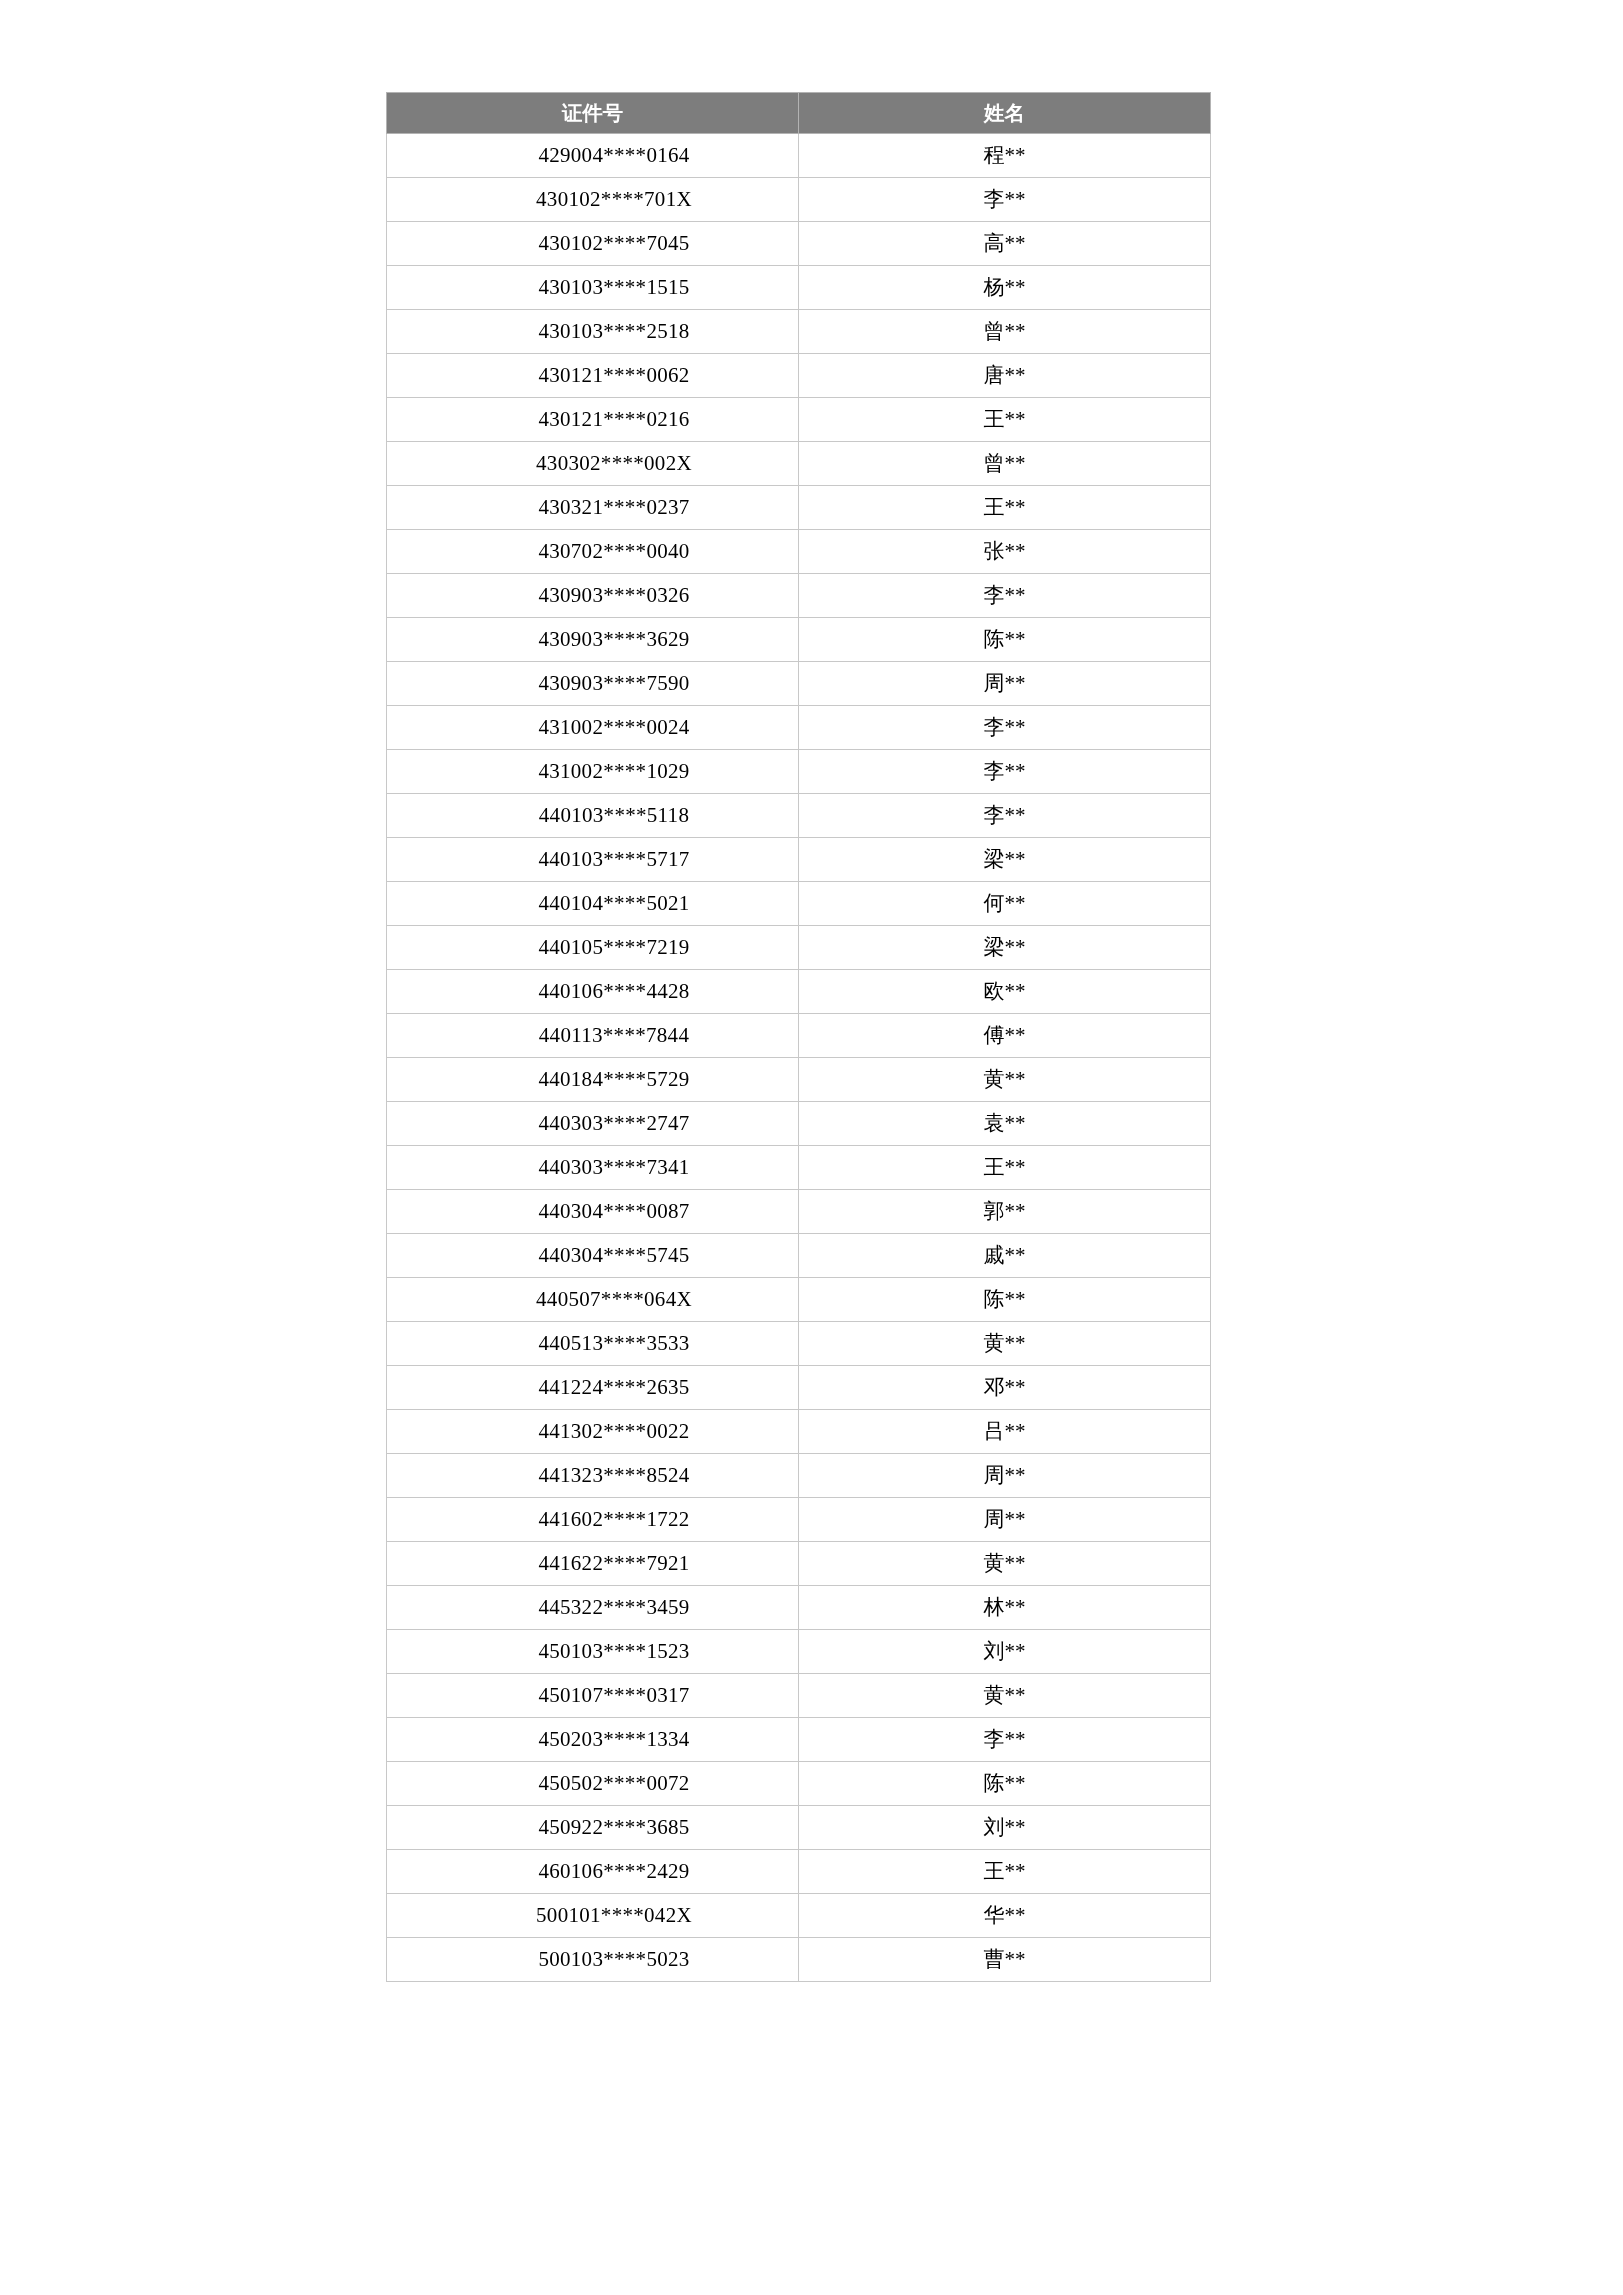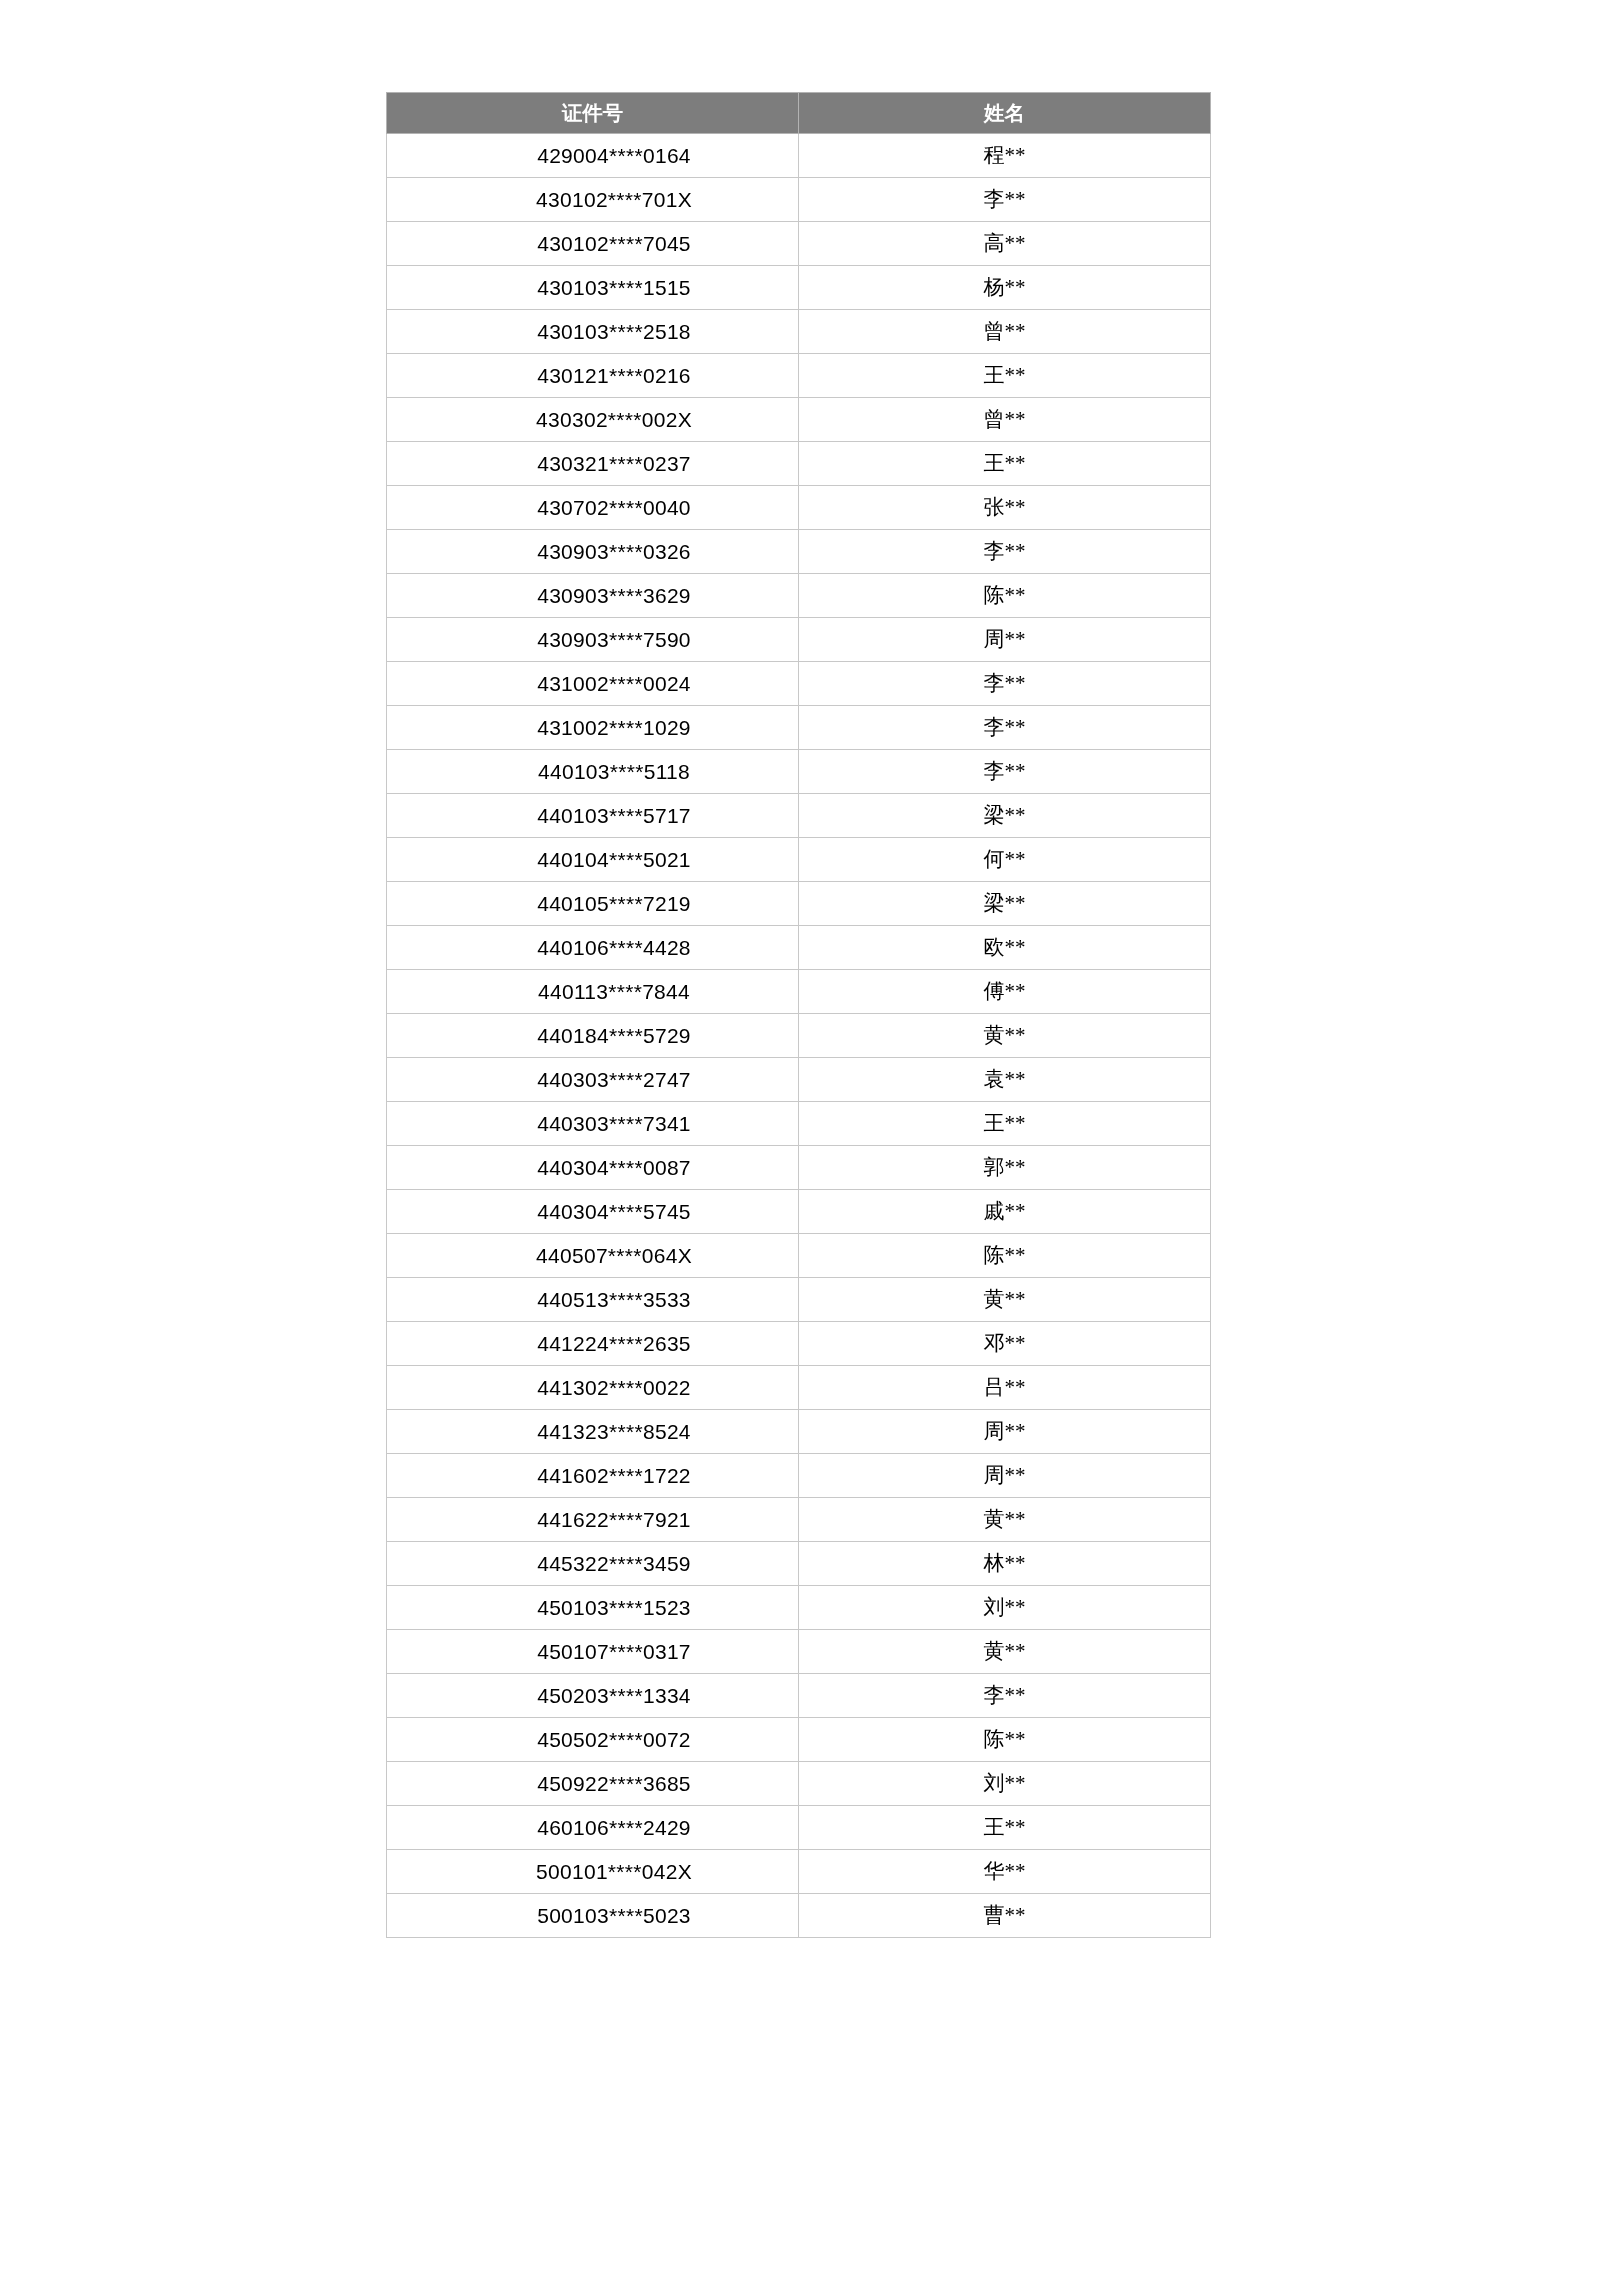--- a/index.html
+++ b/index.html
@@ -53,21 +53,21 @@
     padding: 0;
     text-align: center;
     border: 0.5px solid #c8c8c8;
     font-size: 21px;
     color: #000000;
     background: #ffffff;
     white-space: nowrap;
     overflow: hidden;
   }
   table.id-table tbody td.cell-id {
-    font-family: Liberation Sans, sans-serif;
+    font-family: Liberation Serif, serif;
     letter-spacing: 0.3px;
     padding-left: 43px;
   }
   table.id-table tbody td.cell-name {
     font-family: "Liberation Serif", "DejaVu Serif", serif;
   }
 </style>
 </head>
 <body>
 
@@ -99,20 +99,24 @@
           </tr>
           <tr>
             <td class="cell-id">430103****1515</td>
             <td class="cell-name">杨**</td>
           </tr>
           <tr>
             <td class="cell-id">430103****2518</td>
             <td class="cell-name">曾**</td>
           </tr>
           <tr>
+            <td class="cell-id">430121****0062</td>
+            <td class="cell-name">唐**</td>
+          </tr>
+          <tr>
             <td class="cell-id">430121****0216</td>
             <td class="cell-name">王**</td>
           </tr>
           <tr>
             <td class="cell-id">430302****002X</td>
             <td class="cell-name">曾**</td>
           </tr>
           <tr>
             <td class="cell-id">430321****0237</td>
             <td class="cell-name">王**</td>

